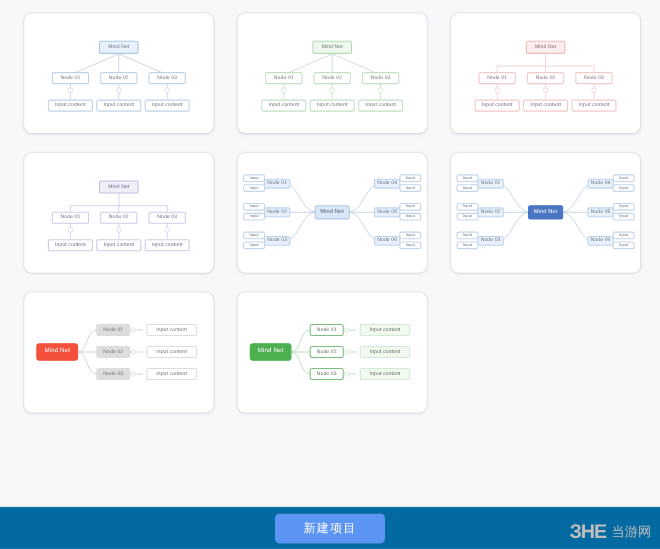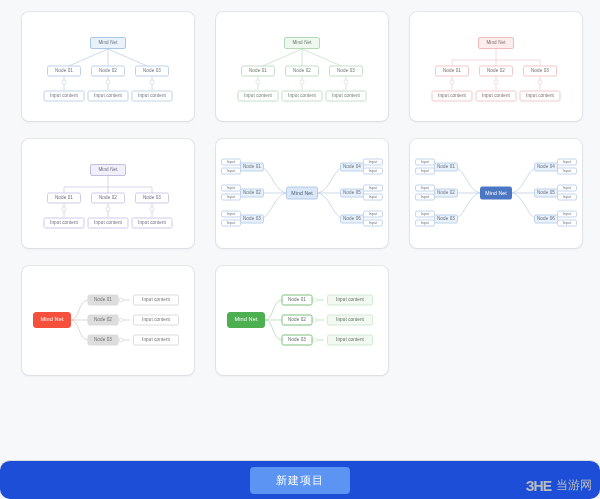--- a/index.html
+++ b/index.html
@@ -113,44 +113,43 @@
   .t-hgreen .chip.root { background: #4caf50; border-color: #4caf50; color: #ffffff; font-size: 5.6px; border-radius: 3px; }
   .t-hgreen .line { stroke: #a9d6ab; }
   .t-hgreen .dot  { fill: #ffffff; stroke: #cbe2cb; }
 
   .line { fill: none; stroke-width: 0.7; }
   .dot  { stroke-width: 0.6; }
 
   
   .footer {
     flex: 0 0 39px; height: 39px;
-    background: #1d4ed8;
+    background: #0369a1;
     border-top: 1px solid #dcdcdc;
     display: flex; align-items: center; justify-content: center;
     position: relative;
-    border-radius: 10px;
   }
   .new-project-btn {
     background: #5b94f2;
     color: #ffffff;
     font-size: 11px;
     letter-spacing: 1px;
     border: none;
     border-radius: 4px;
     padding: 6px 26px;
     cursor: pointer;
     font-family: inherit;
   }
   .watermark {
     position: absolute; right: 8px; bottom: 5px;
     display: flex; align-items: center; gap: 5px;
     color: #c4c4c4;
     pointer-events: none;
   }
-  .wm-logo { font-size: 14px; font-weight: bold; letter-spacing: -1px; color: #bdbdbd; }
+  .wm-logo { font-size: 18px; font-weight: bold; letter-spacing: -1px; color: #bdbdbd; }
   .wm-text { font-size: 12px; color: #bdbdbd; }
 </style>
 </head>
 <body>
 
 <div id="app">
 
 
   <div class="content">
     <div class="grid">

